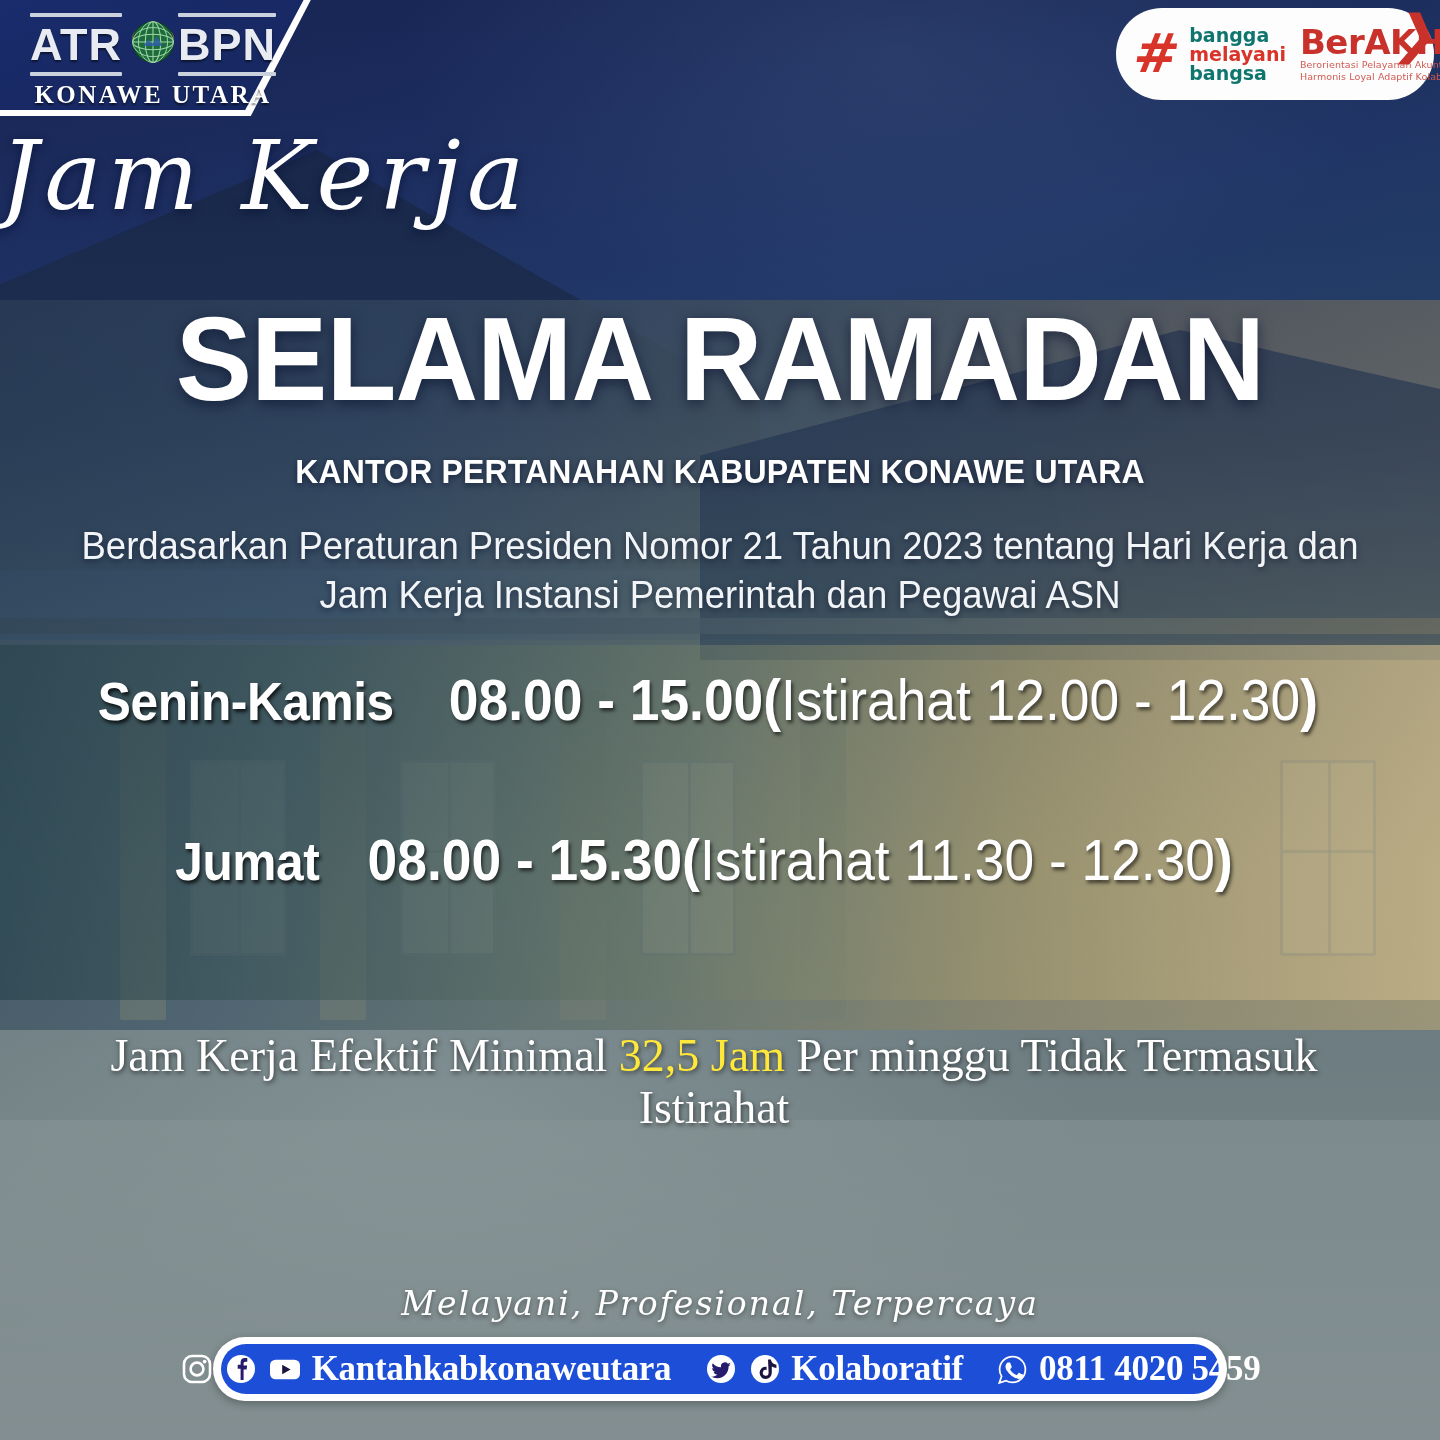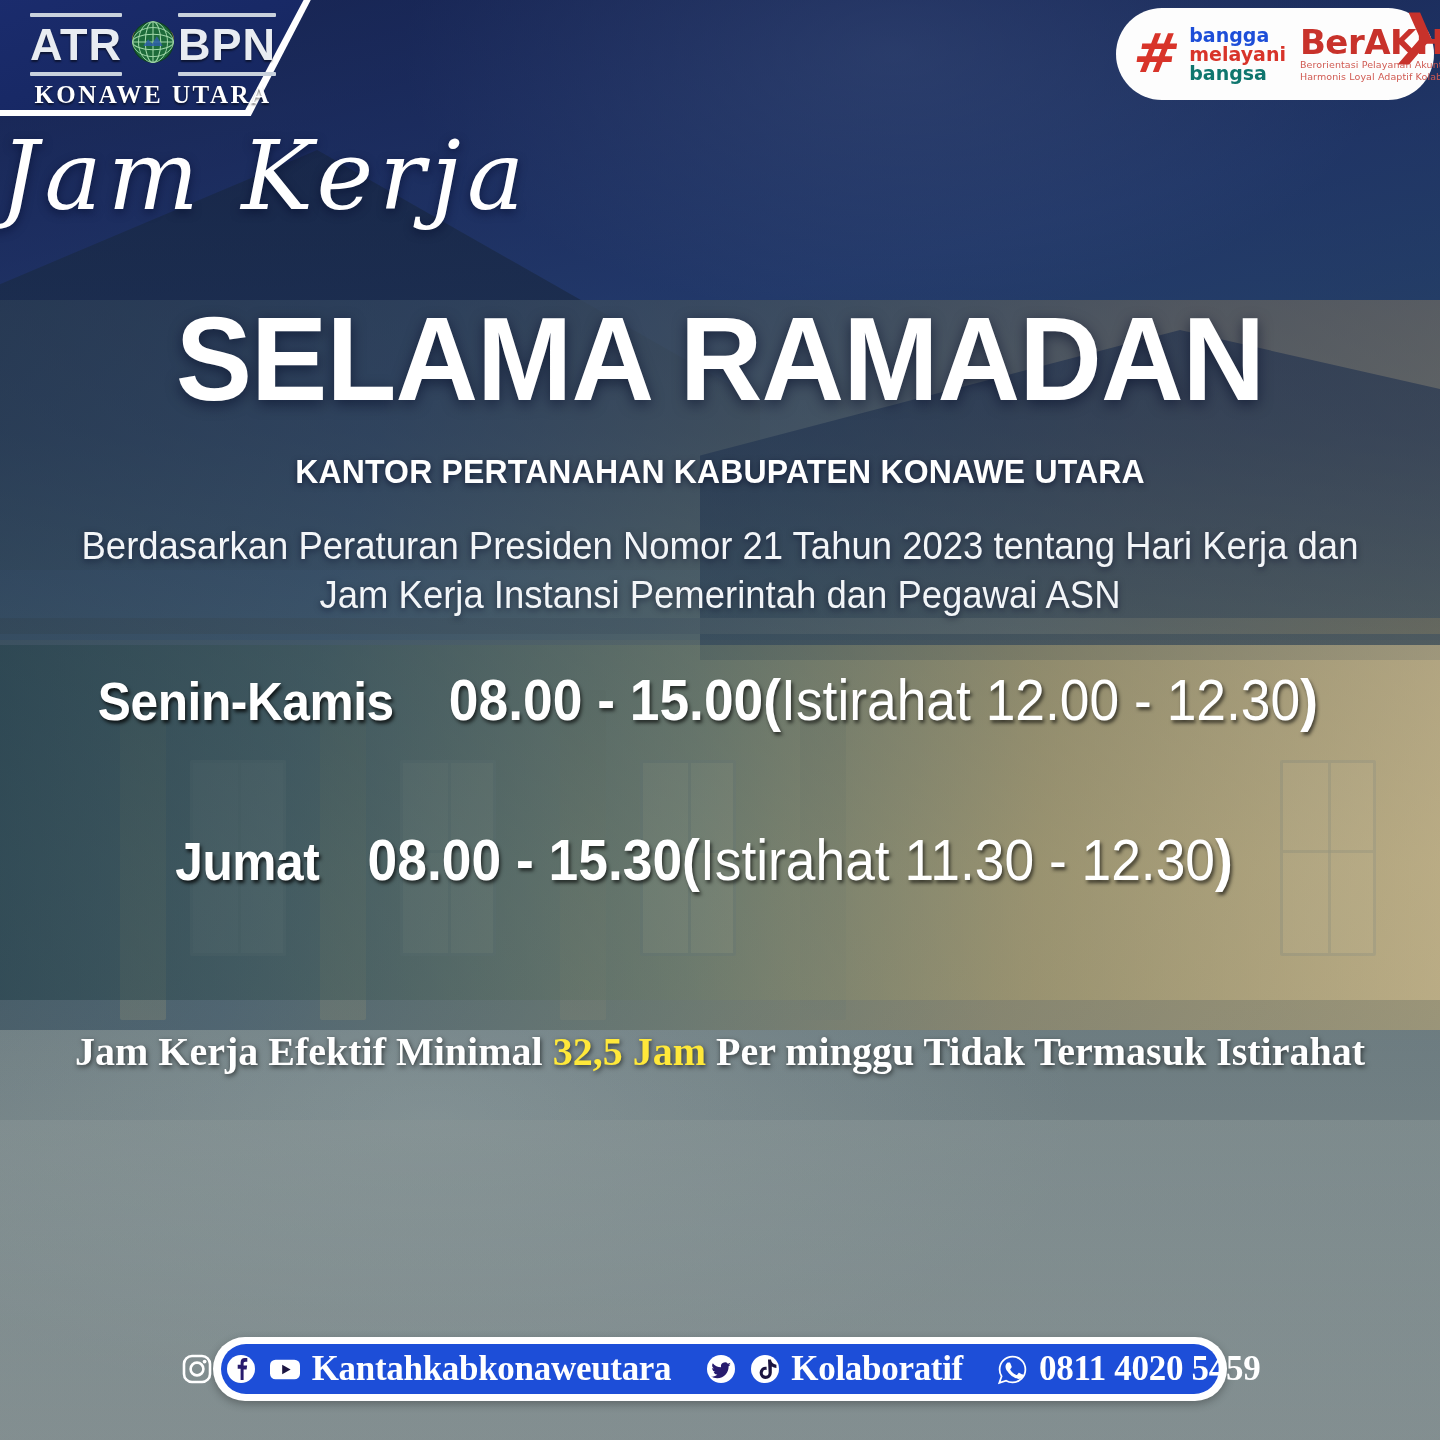--- a/index.html
+++ b/index.html
@@ -74,21 +74,21 @@
     letter-spacing:2.5px;margin-top:8px;text-shadow:0 2px 2px rgba(0,0,0,.55);}
 
   
   .akhlak{position:absolute;right:6px;top:8px;width:318px;height:92px;
     background:#fdfdfd;border-radius:46px;display:flex;align-items:center;
     padding:0 14px 0 18px;box-sizing:border-box;gap:10px;overflow:visible;}
   .akhlak .hash{font-size:54px;color:#d8342a;font-weight:bold;line-height:.8;
     font-family:"DejaVu Sans", sans-serif;transform:skewX(-8deg);}
   .akhlak .bm{display:flex;flex-direction:column;line-height:1.0;}
   .akhlak .bm span{font-family:"DejaVu Sans", sans-serif;font-size:19px;font-weight:bold;}
-  .akhlak .bm .l1{color:#1d4ed8;}
+  .akhlak .bm .l1{color:#0f766e;}
   .akhlak .bm .l2{color:#d8342a;}
   .akhlak .bm .l3{color:#0f766e;}
   .akhlak .brand{display:flex;flex-direction:column;margin-left:4px;}
   .akhlak .brand .big{font-family:"DejaVu Sans", sans-serif;font-size:34px;font-weight:bold;
     color:#c8322b;line-height:1;letter-spacing:-.5px;}
   .akhlak .brand .tiny{font-family:"DejaVu Sans", sans-serif;font-size:9.5px;color:#d05a52;
     line-height:1.25;letter-spacing:.1px;}
   .akhlak .swoosh{position:absolute;right:-6px;top:-4px;font-size:52px;color:#c8322b;
     font-weight:bold;transform:skewX(-12deg);font-family:"DejaVu Sans", sans-serif;}
 
@@ -116,22 +116,22 @@
   .sched .day{font-family:"Liberation Sans", sans-serif;font-weight:bold;font-size:54px;
     color:#ffffff;letter-spacing:-.5px;line-height:1.05;
     text-shadow:2px 3px 4px rgba(0,0,0,.75);transform:scaleX(.92);display:inline-block;}
   .sched .time{font-family:"Liberation Sans", sans-serif;font-size:58px;color:#ffffff;
     line-height:1.12;white-space:nowrap;
     text-shadow:2px 3px 4px rgba(0,0,0,.6);transform:scaleX(.92);display:inline-block;}
   .sched .time b{font-weight:bold;}
   .sched .time .lt{font-weight:normal;}
 
   
-  .efektif{position:absolute;left:70px;top:1030px;width:1300px;text-align:center;
-    font-family:"Liberation Serif", serif;font-weight:bold;font-size:40px;
+  .efektif{position:absolute;left:64px;top:1030px;width:1300px;text-align:center;
+    font-family:"Liberation Serif", serif;font-weight:normal;font-size:46px;
     color:#ffffff;line-height:1.12;
     text-shadow:1px 2px 5px rgba(0,0,0,.6);}
   .efektif .hl{color:#ffe83a;}
 
   
   .tagline{position:absolute;left:0;top:1284px;width:1440px;text-align:center;
     font-family:"DejaVu Serif", serif;font-style:italic;font-size:33px;color:#ffffff;
     letter-spacing:2px;text-shadow:0 2px 5px rgba(0,0,0,.45);}
 
   
@@ -237,20 +237,21 @@
     <div class="time"><b>08.00 - 15.00</b><b>(</b><span class="lt">Istirahat 12.00 - 12.30</span><b>)</b></div>
   </div>
 
   <div class="sched" style="top:828px;">
     <div class="day">Jumat</div>
     <div class="time"><b>08.00 - 15.30</b><b>(</b><span class="lt">Istirahat 11.30 - 12.30</span><b>)</b></div>
   </div>
 
   <div class="efektif"><span>Jam Kerja Efektif Minimal </span><span class="hl">32,5 Jam</span><span> Per minggu Tidak Termasuk Istirahat</span></div>
 
+  <div class="tagline">Melayani, Profesional, Terpercaya</div>
 
   <div class="social-outer"></div>
   <div class="social">
 
     <span class="s-ico">
       <svg viewBox="0 0 32 32" width="32" height="32">
         <rect x="3" y="3" width="26" height="26" rx="8" fill="none" stroke="#fff" stroke-width="2.6"></rect>
         <circle cx="16" cy="16" r="6.4" fill="none" stroke="#fff" stroke-width="2.6"></circle>
         <circle cx="23.6" cy="8.6" r="1.9" fill="#fff"></circle>
       </svg>

